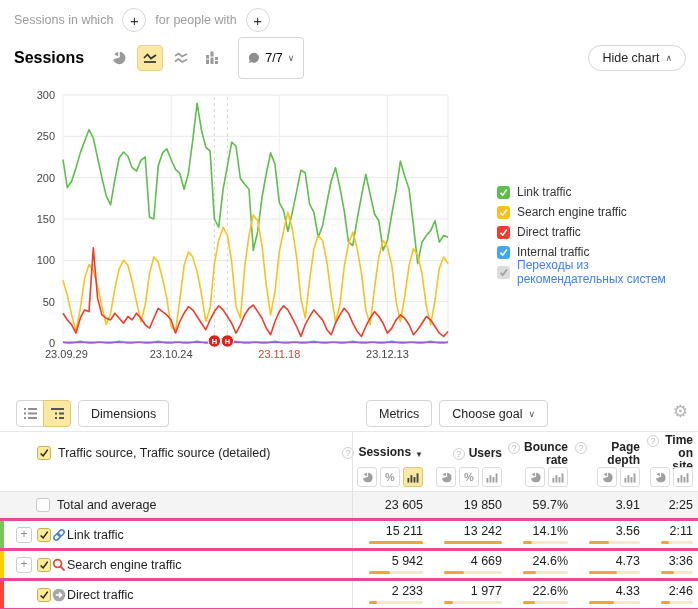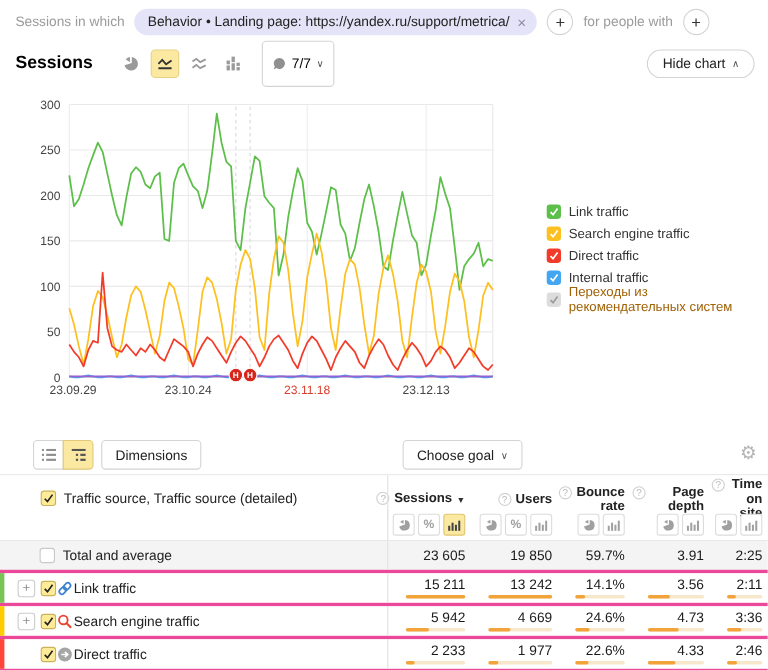--- a/index.html
+++ b/index.html
@@ -28,25 +28,25 @@
                display:flex; align-items:center; gap:5px; padding:16px 9px; font-size:12.5px; cursor:pointer; }
   .hide-chart-btn { margin-left:auto; height:26px; border:1px solid #d4d4d4; border-radius:14px; background:#fff;
                     padding:0 13px; font-size:12.5px; color:#222; display:flex; align-items:center; gap:6px; cursor:pointer; }
   .chev { font-size:9px; color:#555; }
 
   
   .chart-wrap { position:absolute; top:85px; left:20px; width:440px; height:280px; }
   .legend { position:absolute; top:182px; left:497px; }
   .legend-item { display:flex; align-items:center; gap:7px; height:20px; font-size:12px; color:#333; cursor:pointer; }
   .legend-box { width:13px; height:13px; border-radius:3px; display:flex; align-items:center; justify-content:center; flex:none; }
-  .legend-item.disabled { color:#a16207; }
+  .legend-item.disabled { color:#3b82f6; }
 
   
   .toolbar { position:absolute; top:400px; left:14px; right:8px; height:27px; }
-  .tb-left { position:absolute; left:16px; top:0; display:flex; align-items:flex-start; }
+  .tb-left { position:absolute; left:2px; top:0; display:flex; align-items:flex-start; }
   .seg { display:flex; }
   .seg-btn { width:28px; height:27px; border:1px solid #d4d4d4; background:#fff; display:flex;
              align-items:center; justify-content:center; cursor:pointer; }
   .seg-btn:first-child { border-radius:4px 0 0 4px; }
   .seg-btn:last-child { border-radius:0 4px 4px 0; margin-left:-1px; }
   .seg-btn.selected { background:#fbe9a2; border-color:#e0c878; z-index:1; }
   .btn { height:27px; border:1px solid #d4d4d4; border-radius:4px; background:#fff; padding:0 12px;
          font-size:12.5px; color:#222; display:flex; align-items:center; gap:6px; cursor:pointer;
          font-family:"Liberation Sans", sans-serif; }
   .tb-mid { position:absolute; left:352px; top:0; display:flex; align-items:center; gap:7px; }
@@ -87,24 +87,20 @@
   .bar-fill { height:3px; background:#f2a43b; border-radius:2px; }
   svg { display:block; }
 </style>
 </head>
 <body>
 
 <div class="page">
 
   <div class="filter-bar">
     <span class="muted">Sessions in which</span>
-    <span class="chip">
-      <span>Behavior • Landing page: https://yandex.ru/support/metrica/</span>
-      <span class="x">×</span>
-    </span>
     <button class="circle-btn">+</button>
     <span class="muted">for people with</span>
     <button class="circle-btn">+</button>
   </div>
 
   <div class="chart-header">
     <span class="chart-title">Sessions</span>
     <button class="icon-btn">
       <svg width="14" height="14" viewBox="0 0 14 14">
         <path d="M7.8 6.2 V0.8 A6.2 6.2 0 1 1 1.2 8.4 Z" fill="#9a9a9a"></path>
@@ -250,20 +246,21 @@
             <rect x="4" y="4.5" width="2" height="2" fill="#555"></rect>
               <rect x="8" y="4.5" width="5" height="2" fill="#555"></rect>
             <rect x="4" y="9" width="2" height="2" fill="#555"></rect>
               <rect x="8" y="9" width="5" height="2" fill="#555"></rect>
           </svg>
         </button>
       </div>
       <button class="btn" style="margin-left:7px">Dimensions</button>
     </div>
     <div class="tb-mid">
+      <button class="btn">Metrics</button>
       <button class="btn">
         <span>Choose goal</span>
         <span class="chev">∨</span>
       </button>
     </div>
     <span class="gear">⚙</span>
   </div>
 
   <div class="table">
     <div class="tr head-row">

